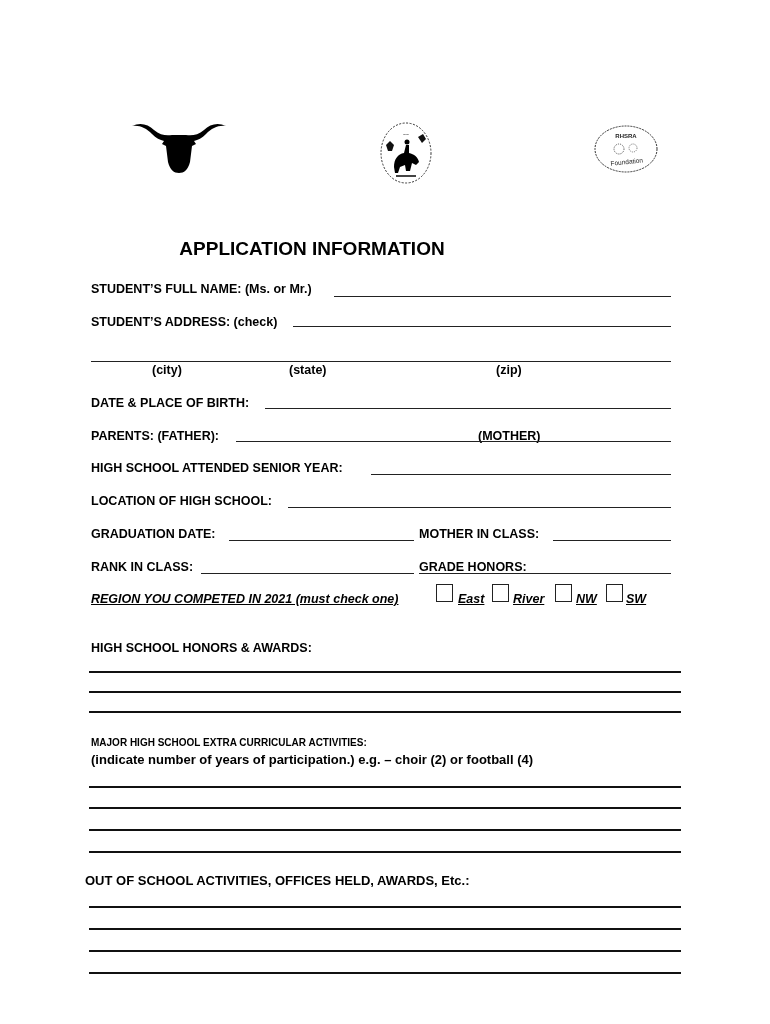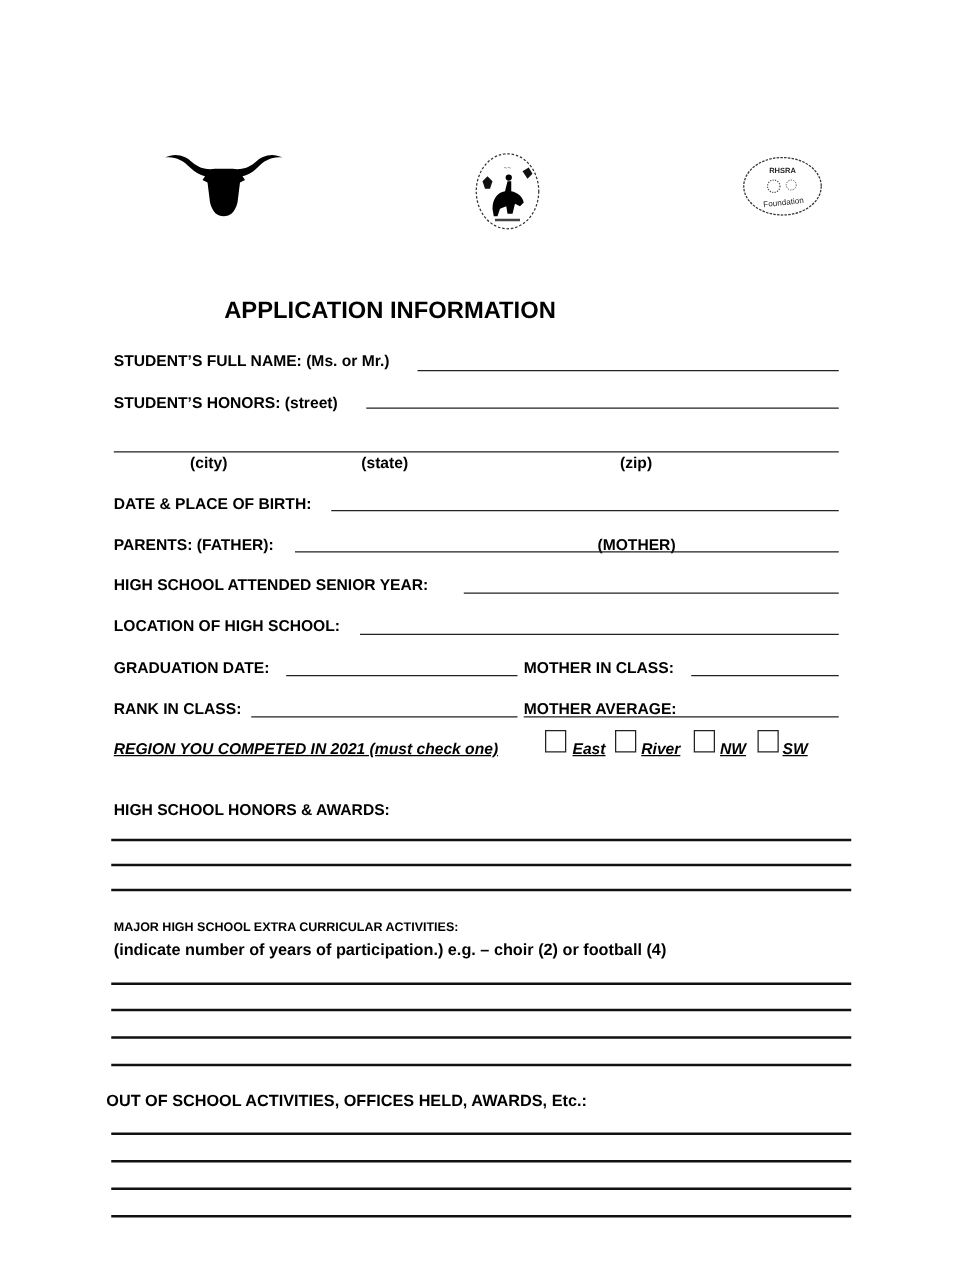--- a/index.html
+++ b/index.html
@@ -42,21 +42,21 @@
     <circle cx="40" cy="24" r="4" fill="none" stroke="#555" stroke-width="0.8" stroke-dasharray="1,1"></circle>
     <text x="34" y="40" font-size="6.5" text-anchor="middle" fill="#222" font-family="Liberation Sans, sans-serif" transform="rotate(-6 34 40)">Foundation</text>
   </svg>
 </div>
 
 <div class="title">APPLICATION INFORMATION</div>
 
 <div class="abs lbl" style="left:91px;top:282px;">STUDENT’S FULL NAME: (Ms. or Mr.)</div>
 <div class="uline" style="left:334px;width:337px;top:283px;height:13px;"></div>
 
-<div class="abs lbl" style="left:91px;top:315px;">STUDENT’S HONORS: (street)</div>
+<div class="abs lbl" style="left:91px;top:315px;">STUDENT’S ADDRESS: (check)</div>
 <div class="uline" style="left:293px;width:378px;top:313px;height:13px;"></div>
 
 <div class="uline" style="left:91px;width:580px;top:348px;height:13px;"></div>
 <div class="abs lbl" style="left:152px;top:363px;">(city)</div>
 <div class="abs lbl" style="left:289px;top:363px;">(state)</div>
 <div class="abs lbl" style="left:496px;top:363px;">(zip)</div>
 
 <div class="abs lbl" style="left:91px;top:396px;">DATE &amp; PLACE OF BIRTH:</div>
 <div class="uline" style="left:265px;width:406px;top:395px;height:13px;"></div>
 
@@ -71,21 +71,21 @@
 <div class="abs lbl" style="left:91px;top:494px;">LOCATION OF HIGH SCHOOL:</div>
 <div class="uline" style="left:288px;width:383px;top:494px;height:13px;"></div>
 
 <div class="abs lbl" style="left:91px;top:527px;">GRADUATION DATE:</div>
 <div class="uline" style="left:229px;width:185px;top:527px;height:13px;"></div>
 <div class="abs lbl" style="left:419px;top:527px;">MOTHER IN CLASS:</div>
 <div class="uline" style="left:553px;width:118px;top:527px;height:13px;"></div>
 
 <div class="abs lbl" style="left:91px;top:560px;">RANK IN CLASS:</div>
 <div class="uline" style="left:201px;width:213px;top:560px;height:13px;"></div>
-<div class="abs lbl" style="left:419px;top:560px;">MOTHER AVERAGE:</div>
+<div class="abs lbl" style="left:419px;top:560px;">GRADE HONORS:</div>
 <div class="uline" style="left:419px;width:252px;top:560px;height:13px;"></div>
 
 <div class="abs lbl ital" style="left:91px;top:592px;">REGION YOU COMPETED IN 2021 (must check one)</div>
 <div class="cb" style="left:436px;"></div>
 <div class="abs lbl ital" style="left:458px;top:592px;">East</div>
 <div class="cb" style="left:492px;"></div>
 <div class="abs lbl ital" style="left:513px;top:592px;">River</div>
 <div class="cb" style="left:555px;"></div>
 <div class="abs lbl ital" style="left:576px;top:592px;">NW</div>
 <div class="cb" style="left:606px;"></div>

